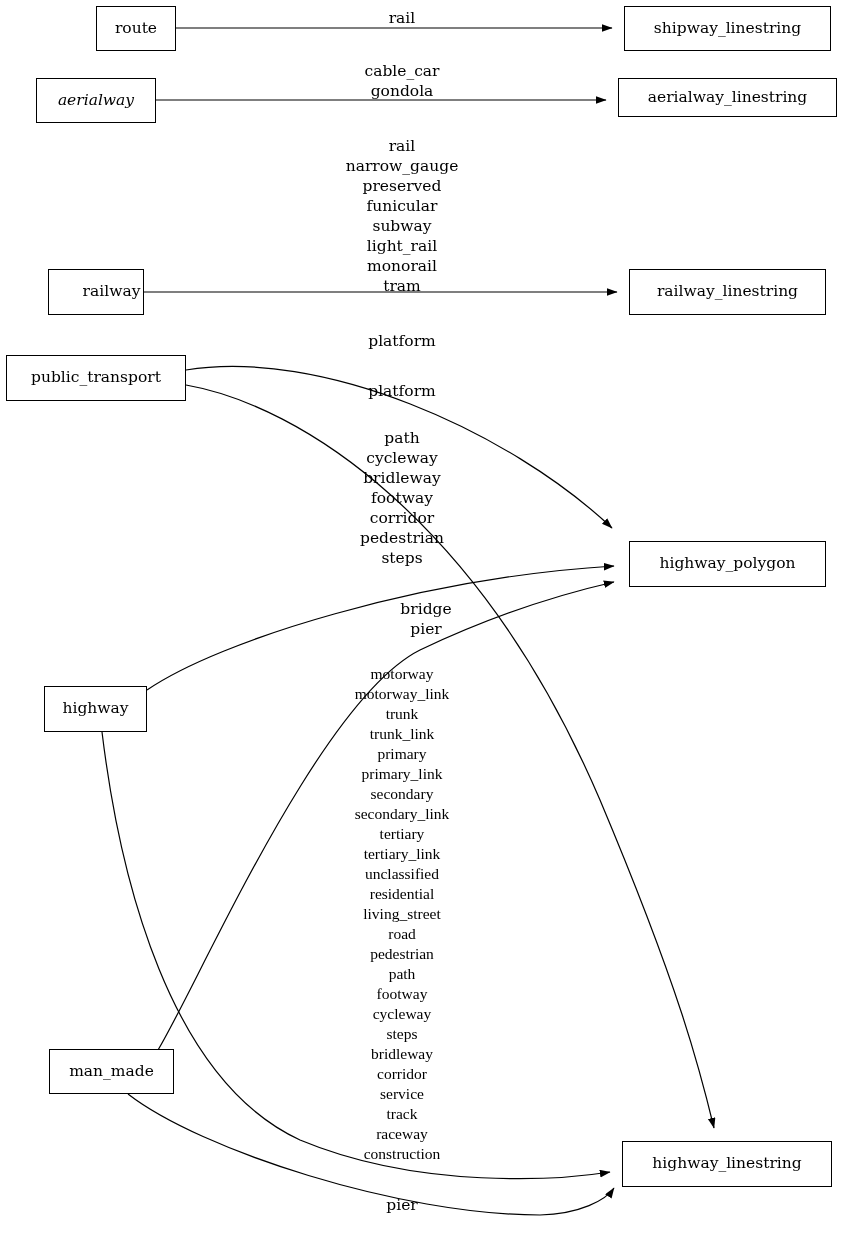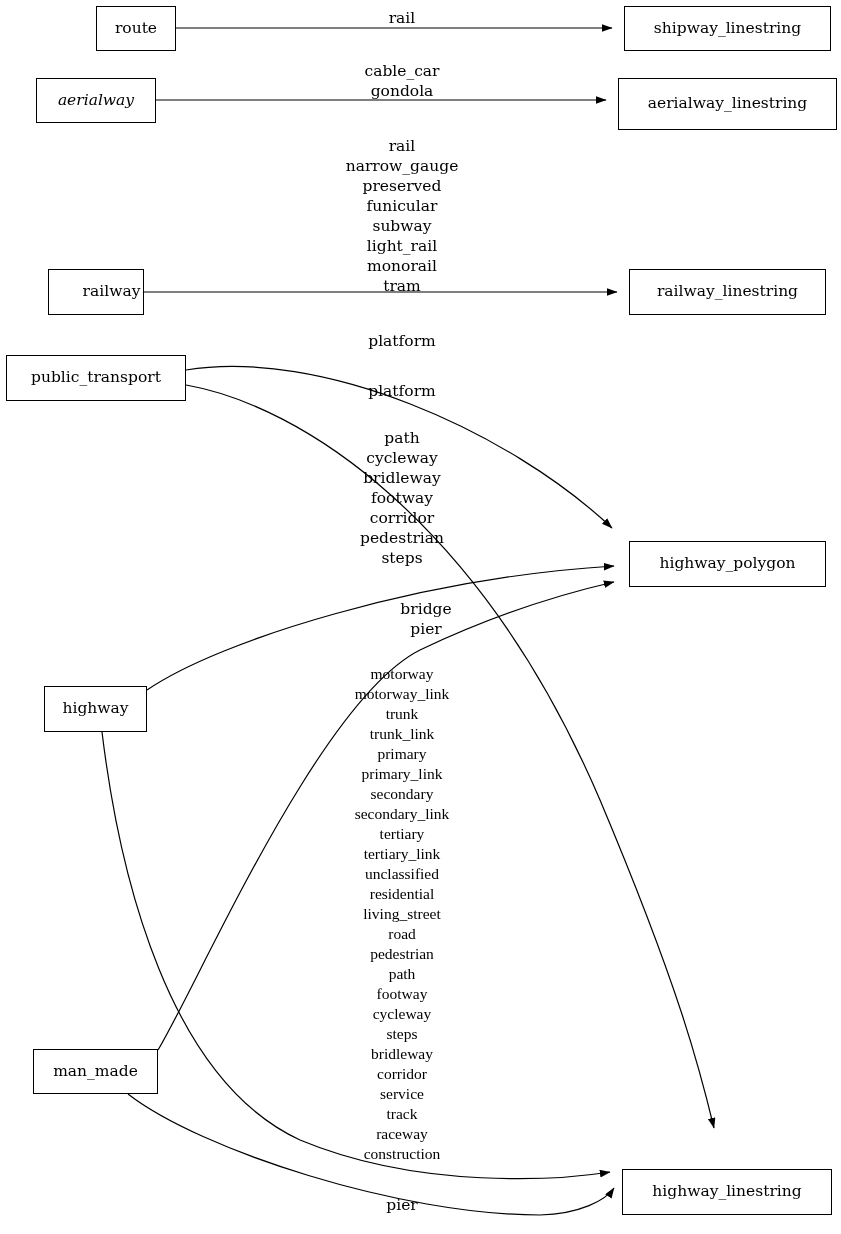--- a/index.html
+++ b/index.html
@@ -67,28 +67,28 @@
         <path d="M158,1050 C200,980 320,700 420,650 C500,612 570,592 614,582" marker-end="url(#arrow)"></path>
         <path d="M102,732 C120,880 170,1080 300,1140 C420,1190 560,1180 610,1172" marker-end="url(#arrow)"></path>
         <path d="M128,1094 C200,1150 400,1215 540,1215 C580,1214 606,1200 614,1188" marker-end="url(#arrow)"></path>
       </g>
   </svg>
 
   <div id="nodes-layer">
       <div class="node" style="left: 56px; top: 6px; width: 80px; height: 45px; margin-left: 40px;">route</div>
       <div class="node" style="left: 624px; top: 6px; width: 207px; height: 45px;">shipway_linestring</div>
       <div class="node" style="left: 36px; top: 78px; width: 120px; height: 45px; font-style: italic;">aerialway</div>
-      <div class="node" style="left: 618px; top: 78px; width: 219px; height: 52px;">aerialway_linestring</div>
+      <div class="node" style="left: 618px; top: 78px; width: 219px; height: 39px;">aerialway_linestring</div>
       <div class="node" style="left: 48px; top: 269px; width: 96px; height: 46px; padding-left: 31px;">railway</div>
       <div class="node" style="left: 629px; top: 269px; width: 197px; height: 46px;">railway_linestring</div>
       <div class="node" style="left: 6px; top: 355px; width: 180px; height: 46px;">public_transport</div>
       <div class="node" style="left: 629px; top: 541px; width: 197px; height: 46px;">highway_polygon</div>
       <div class="node" style="left: 44px; top: 686px; width: 103px; height: 46px;">highway</div>
-      <div class="node" style="left: 33px; top: 1049px; width: 125px; height: 45px;">man_made</div>
-      <div class="node" style="left: 622px; top: 1169px; width: 210px; height: 46px;">highway_linestring</div>
+      <div class="node" style="left: 49px; top: 1049px; width: 125px; height: 45px;">man_made</div>
+      <div class="node" style="left: 622px; top: 1141px; width: 210px; height: 46px;">highway_linestring</div>
     </div>
   <div id="labels-layer">
       <div class="edge-label" style="left: 402px; top: 8px;">rail</div>
       <div class="edge-label" style="left: 402px; top: 61px;">cable_car
 gondola</div>
       <div class="edge-label" style="left: 402px; top: 136px;">rail
 narrow_gauge
 preserved
 funicular
 subway

